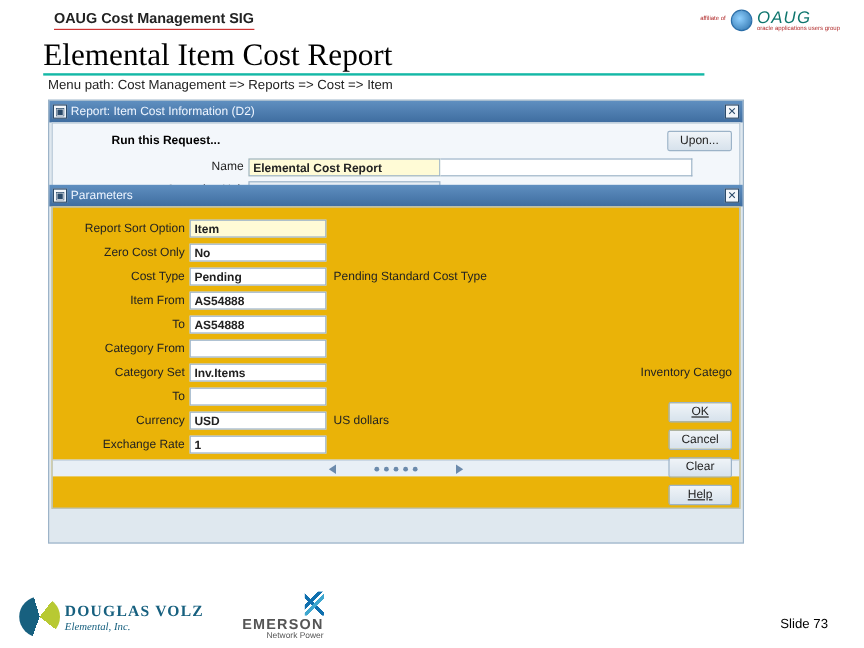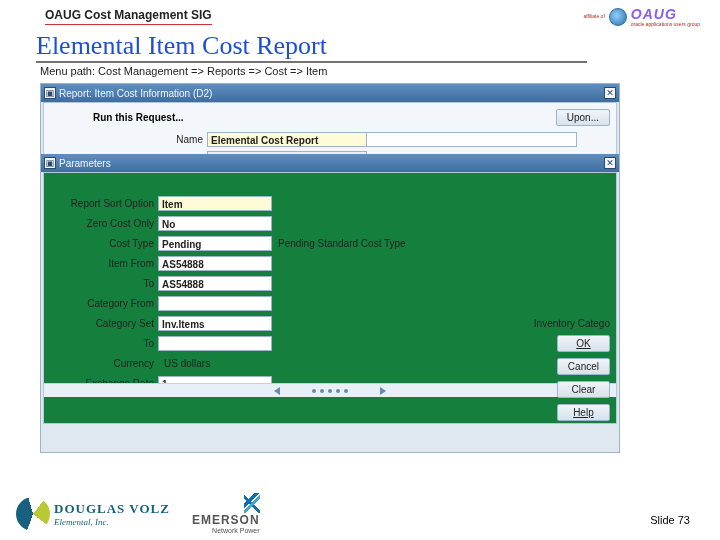--- a/index.html
+++ b/index.html
@@ -30,28 +30,28 @@
   .oaug-logo {
     display: flex;
     align-items: center;
     gap: 4px;
   }
   .oaug-mark {
     width: 18px; height: 18px; border-radius: 50%;
     background: radial-gradient(circle at 40% 40%, #8fd0ff, #2a6ea8);
     border: 1px solid #2a6ea8;
   }
-  .oaug-text { font-weight: bold; font-style: italic; color: #8b5cf6; font-size: 14px; letter-spacing: 1px; }
+  .oaug-text { font-weight: normal; font-style: italic; color: #0f766e; font-size: 14px; letter-spacing: 1px; }
   .oaug-sub { font-size: 5px; color: #b02a2a; line-height: 5px; }
   .title-block { padding: 4px 36px 0 36px; }
   .title {
     font-family: "Times New Roman", serif;
     font-size: 26px;
-    color: #1d4ed8;
-    border-bottom: 2px solid #737373;
+    color: #000000;
+    border-bottom: 2px solid #14b8a6;
     display: inline-block;
     padding: 0 260px 0 0;
   }
   .menu-path { font-size: 11px; color: #222; padding: 2px 0 6px 4px; }
   .shot-wrap {
     margin: 0 40px;
     position: relative;
     width: 580px;
     height: 370px;
     border: 1px solid #9cb3c8;
@@ -113,23 +113,23 @@
     padding: 0 10px;
     font-size: 10px;
     line-height: 15px;
     color: #222;
     text-align: center;
   }
   .win2bar { top: 70px; }
   .win2-body {
     position: absolute;
     left: 2px; right: 2px; top: 88px; bottom: 28px;
-    background: #15803d;
+    background: #eab308;
     border: 1px solid #b5c6d6;
-    padding-top: 20px;
+    padding-top: 7px;
   }
   .row { display: flex; align-items: center; height: 20px; }
   .row .label { width: 110px; }
   .row .field { width: 114px; }
   .row .desc { margin-left: 6px; font-size: 10px; color: #222; }
   .scroll-dots {
     position: absolute;
     left: 0; right: 0; bottom: 26px;
     height: 14px;
     display: flex;
@@ -158,21 +158,21 @@
     position: absolute;
     left: 8px;
     font-size: 10px;
     color: #222;
   }
   .footer-logos {
     position: absolute;
     bottom: 6px; left: 16px;
     display: flex;
     align-items: center;
-    gap: 22px;
+    gap: 32px;
   }
   .slidenum {
     position: absolute;
     right: 30px;
     bottom: 14px;
     font-size: 11px;
   }
   .dv-logo { display:flex; align-items:center; gap:4px; }
   .dv-swoosh {
     width: 34px; height: 34px;
@@ -280,20 +280,21 @@
       <span class="field" style="font-weight:bold">Inv.Items</span>
       <span style="flex:1"></span>
       <span class="desc" style="margin-right:6px">Inventory Catego</span>
     </div>
     <div class="row">
       <span class="label">To</span>
       <span class="field"></span>
     </div>
     <div class="row">
       <span class="label">Currency</span>
+      <span class="field" style="font-weight:bold">USD</span>
       <span class="desc">US dollars</span>
     </div>
     <div class="row">
       <span class="label">Exchange Rate</span>
       <span class="field" style="font-weight:bold">1</span>
     </div>
 
     <div class="scroll-dots">
       <span class="tri l"></span>
       <span class="dot"></span>

